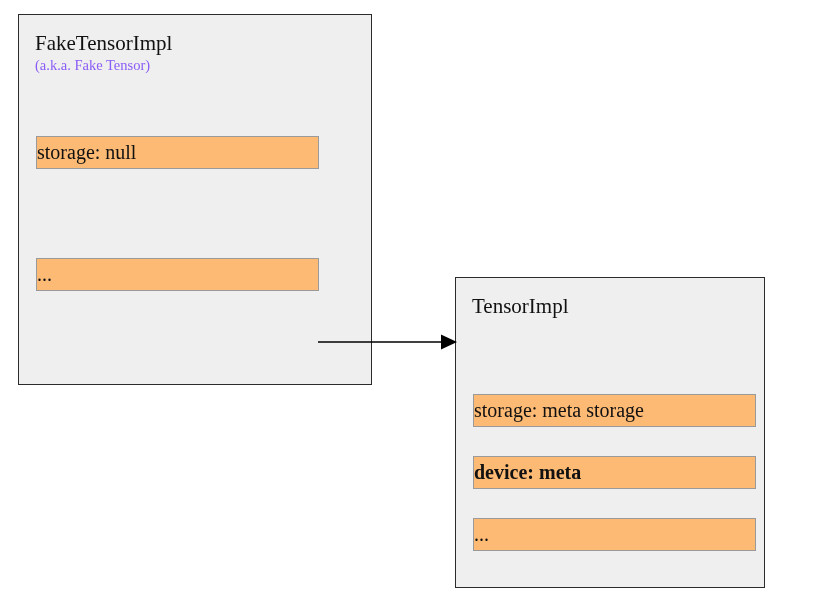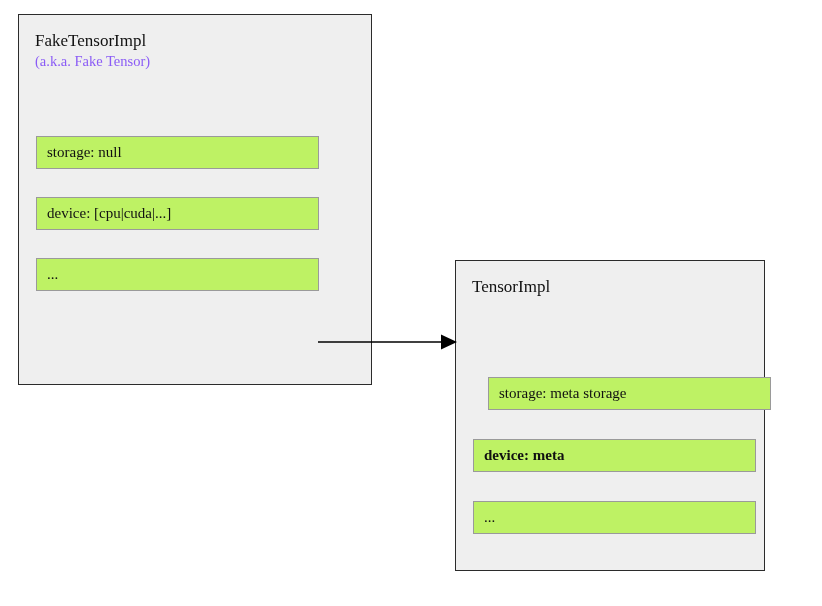--- a/index.html
+++ b/index.html
@@ -15,71 +15,69 @@
     background: #ffffff;
     overflow: hidden;
   }
   .node {
     position: absolute;
     background: #efefef;
     border: 1.5px solid #2b2b2b;
     box-sizing: border-box;
   }
   .node-title {
-    font-size: 17px;
+    font-size: 21px;
     color: #111111;
     margin: 16px 0 2px 16px;
     line-height: 1.15;
   }
   .node-subtitle {
     font-size: 14.5px;
     color: #8b5cf6;
     margin: 0 0 0 16px;
     line-height: 1.2;
   }
   .field {
     position: absolute;
     left: 17px;
     width: 283px;
     height: 33px;
-    background: #bef264;
+    background: #fdba74;
     border: 1px solid #9a9a9a;
     box-sizing: border-box;
     display: flex;
     align-items: center;
-    padding-left: 10px;
-    font-size: 15px;
+    font-size: 20px;
     color: #111111;
   }
   .arrow-svg {
     position: absolute;
     left: 316px;
     top: 330px;
     width: 142px;
     height: 24px;
   }
 </style>
 </head>
 <body>
 
 <div class="canvas">
 
   <div class="node" style="left:18px; top:14px; width:354px; height:371px;">
     <div class="node-title">FakeTensorImpl</div>
     <div class="node-subtitle">(a.k.a. Fake Tensor)</div>
 
     <div class="field" style="top:121px;">storage: null</div>
-    <div class="field" style="top:182px;">device: [cpu|cuda|...]</div>
     <div class="field" style="top:243px;">...</div>
   </div>
 
-  <div class="node" style="left:455px; top:260px; width:310px; height:311px;">
+  <div class="node" style="left:455px; top:277px; width:310px; height:311px;">
     <div class="node-title">TensorImpl</div>
 
-    <div class="field" style="top:116px;margin-left:15px;">storage: meta storage</div>
+    <div class="field" style="top:116px;">storage: meta storage</div>
     <div class="field" style="top:178px;font-weight:bold;">device: meta</div>
     <div class="field" style="top:240px;">...</div>
   </div>
 
   <svg class="arrow-svg" viewBox="0 0 142 24">
     <line x1="2" y1="12" x2="126" y2="12" stroke="#000000" stroke-width="1.6"></line>
     <polygon points="125,4.5 141,12 125,19.5" fill="#000000"></polygon>
   </svg>
 
 </div>

